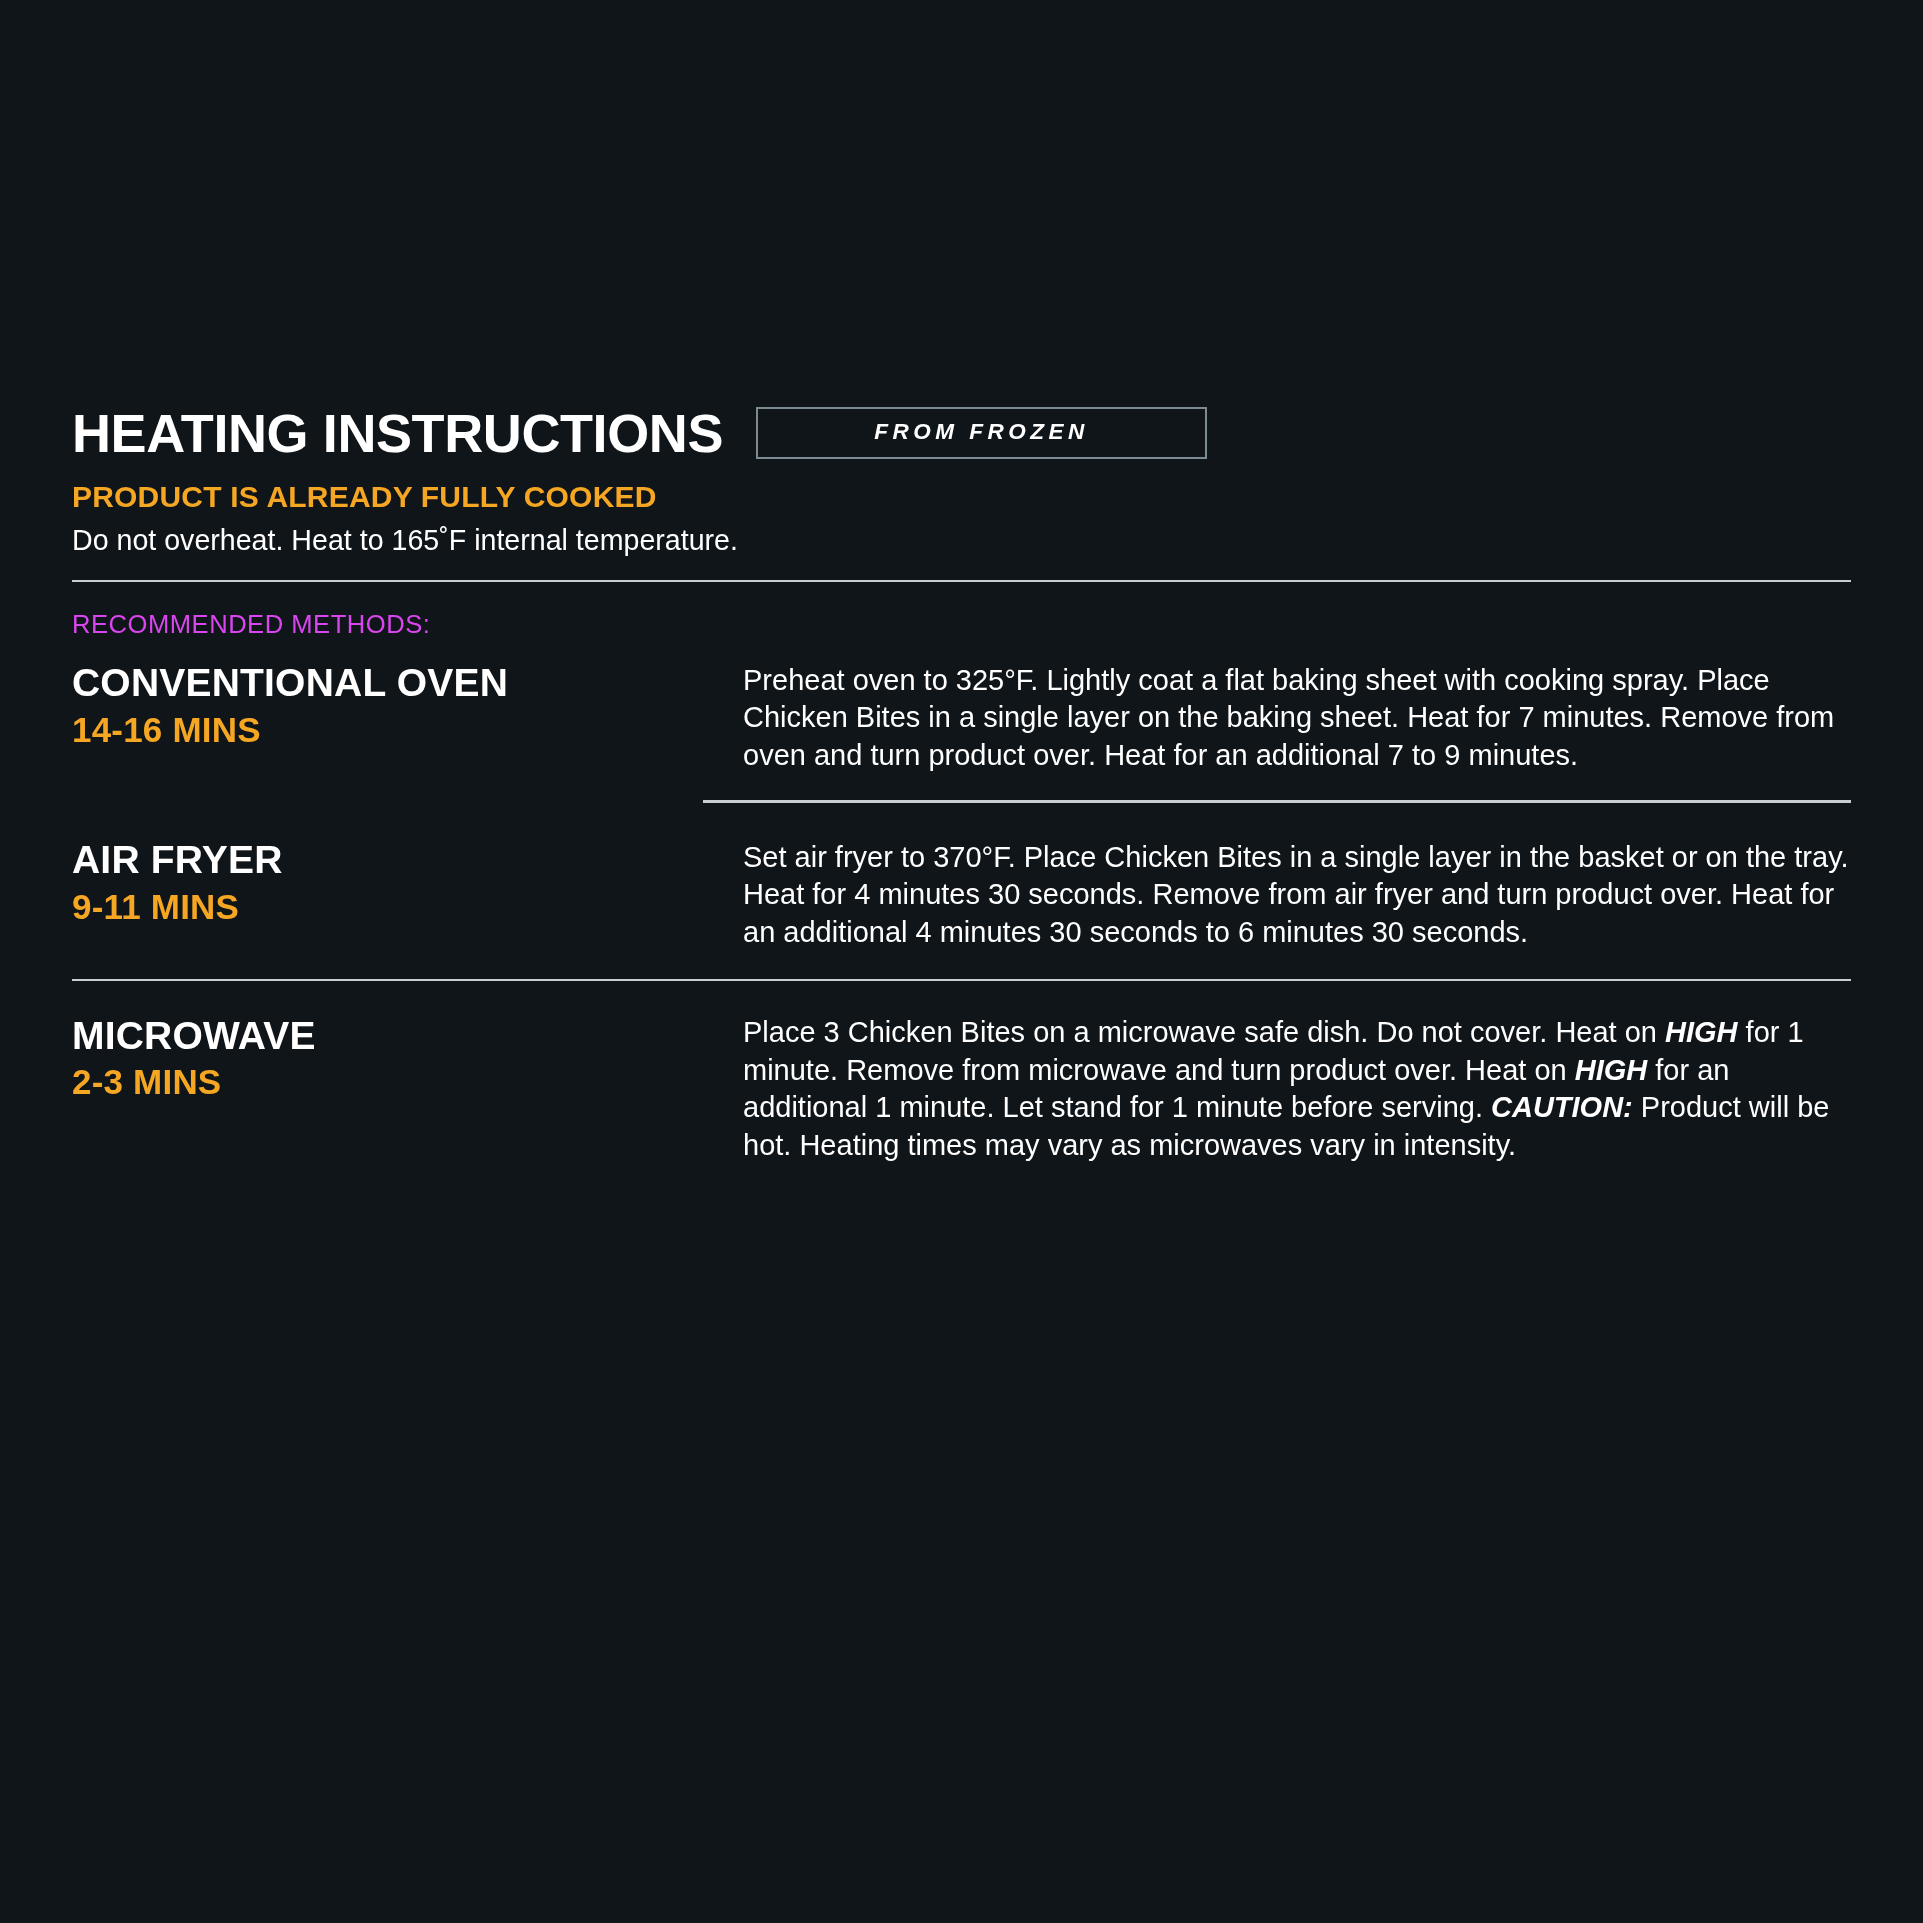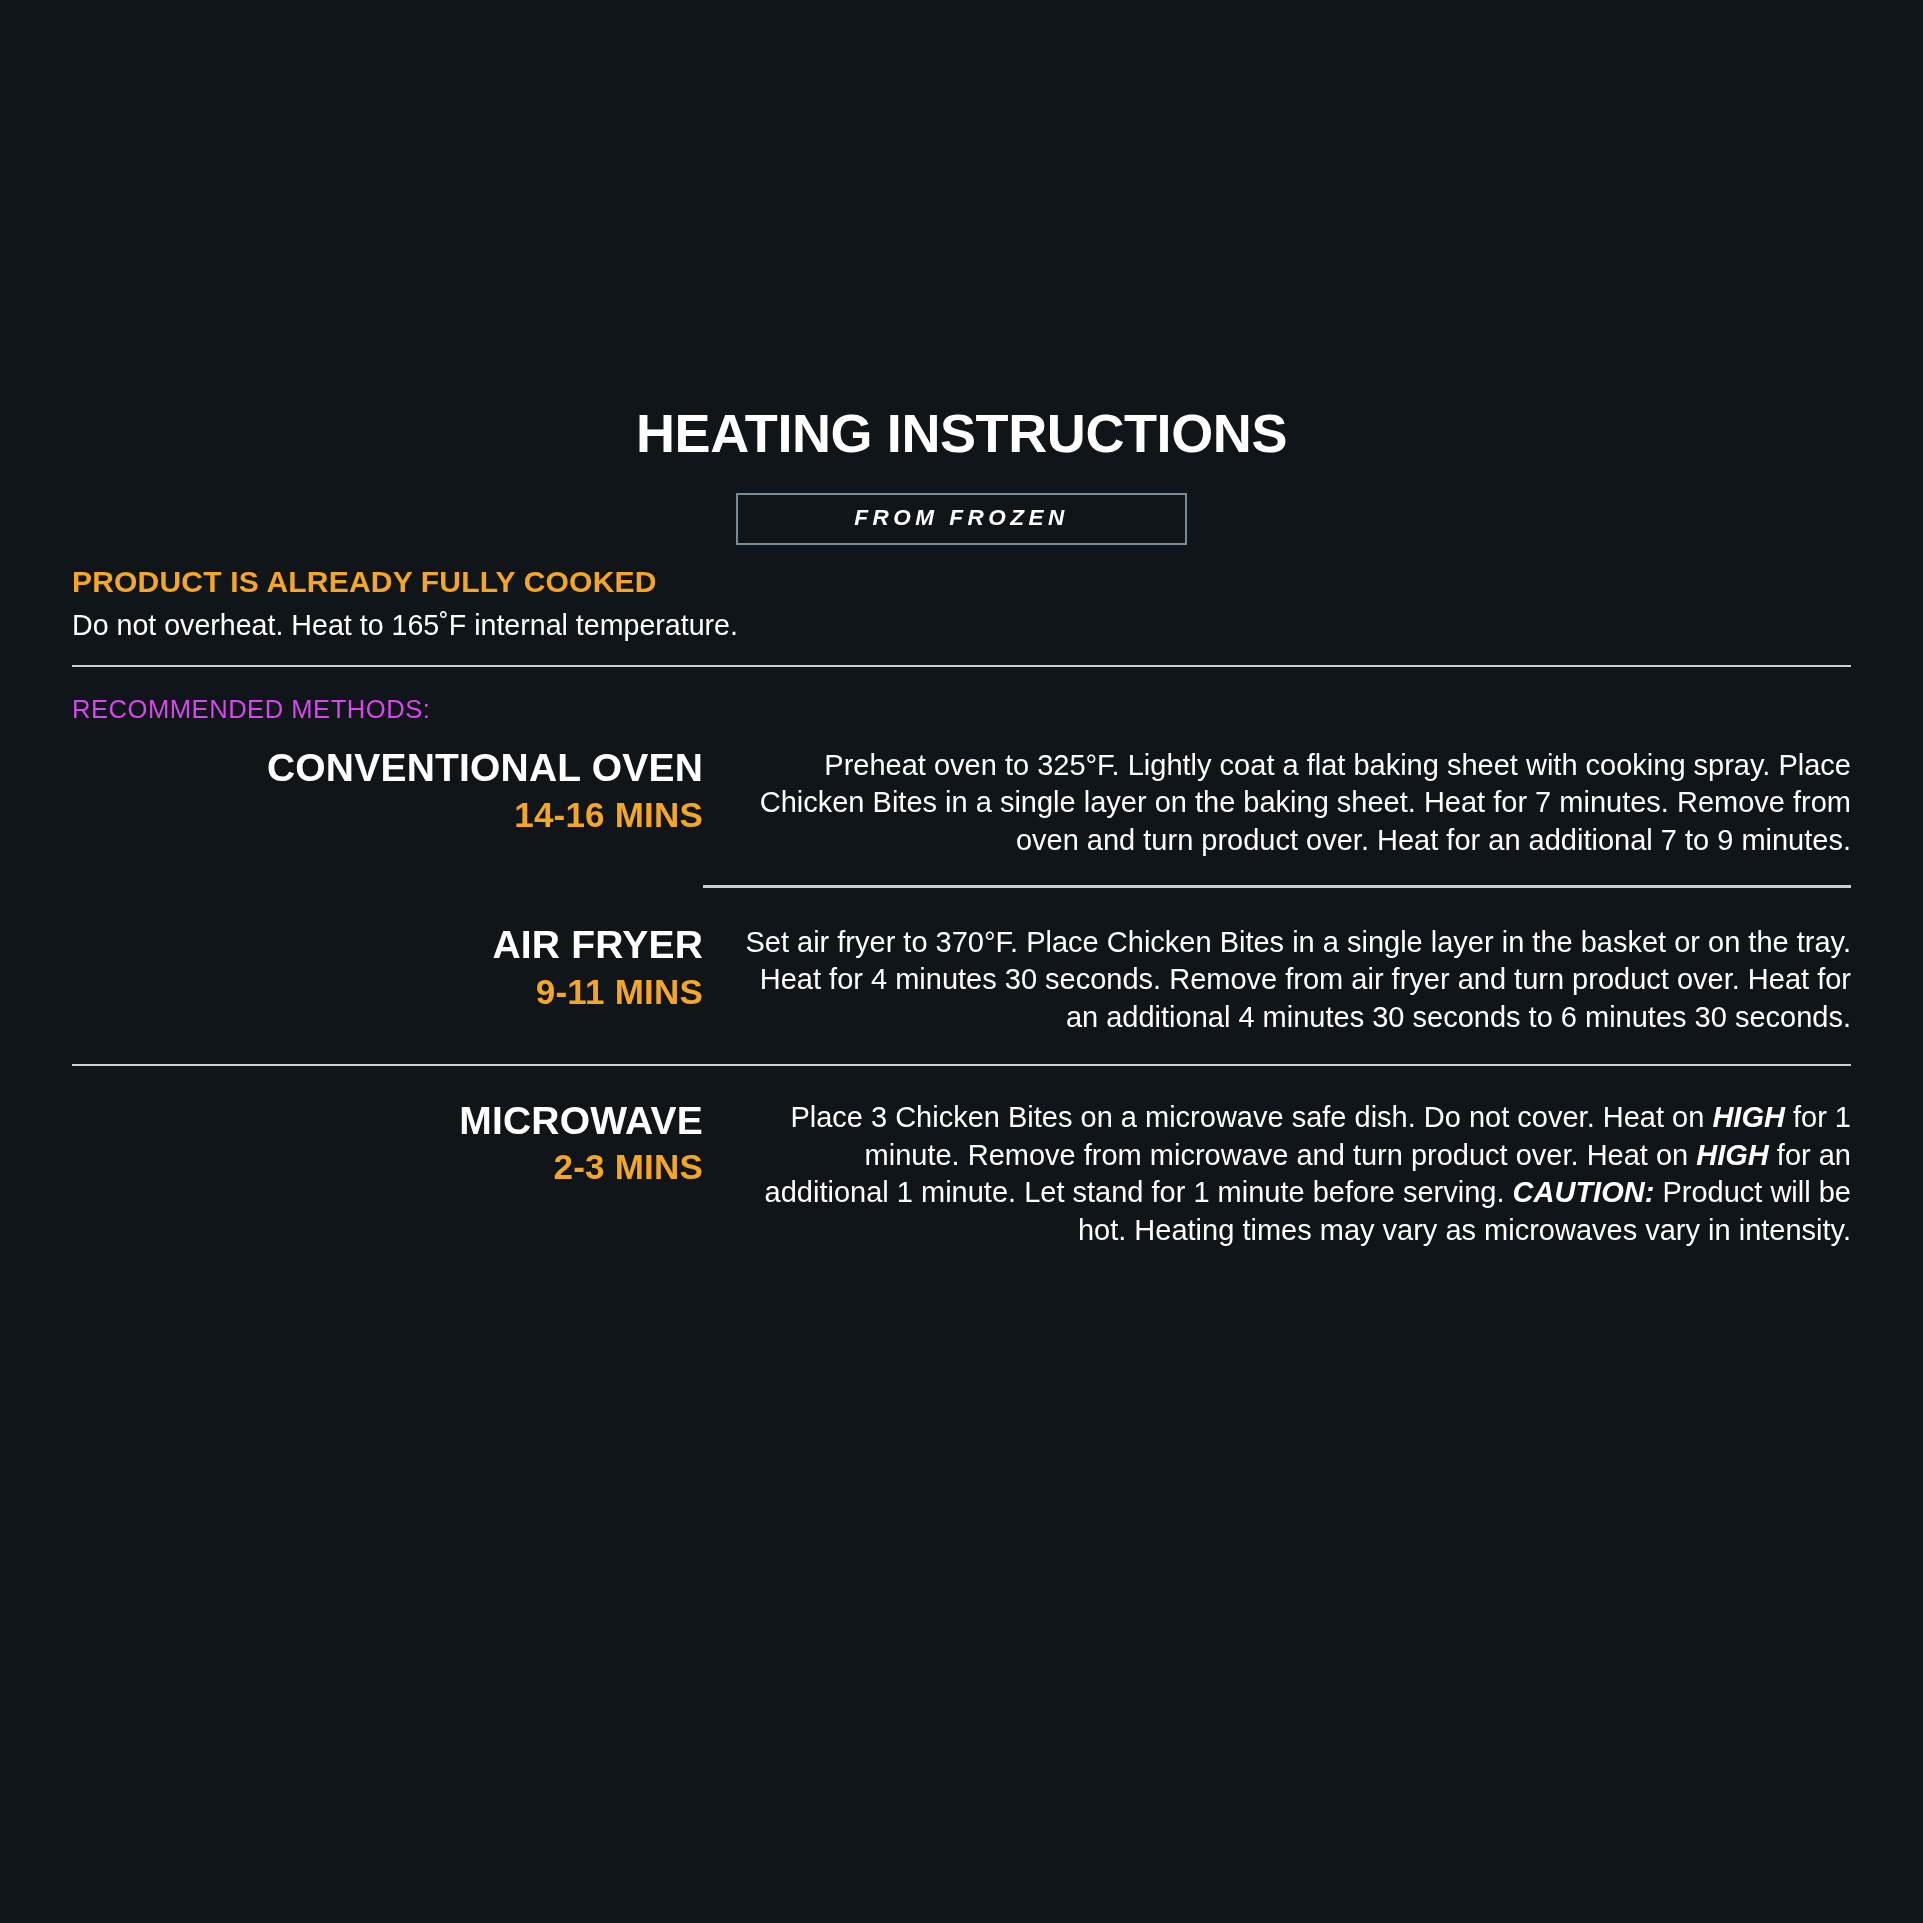--- a/index.html
+++ b/index.html
@@ -28,21 +28,20 @@
     left: 72px;
     top: 406px;
     width: 1779px;
   }
 
   
   .header-row {
     display: flex;
     align-items: center;
     gap: 33px;
-    flex-direction: column;
   }
   .main-title {
     color: #ffffff;
     font-size: 54px;
     font-weight: bold;
     letter-spacing: -0.4px;
     line-height: 1;
     white-space: nowrap;
   }
   .badge {
@@ -91,21 +90,20 @@
     margin-top: 28px;
     color: #d946ef;
     font-size: 25.6px;
     font-weight: normal;
     letter-spacing: 0.5px;
   }
 
   
   .methods {
     margin-top: 12px;
-    text-align: right;
   }
   .method {
     display: flex;
     align-items: flex-start;
     padding-top: 7.5px;
   }
   .method-left {
     width: 631px;
     flex: 0 0 631px;
     padding-top: 4.5px;

